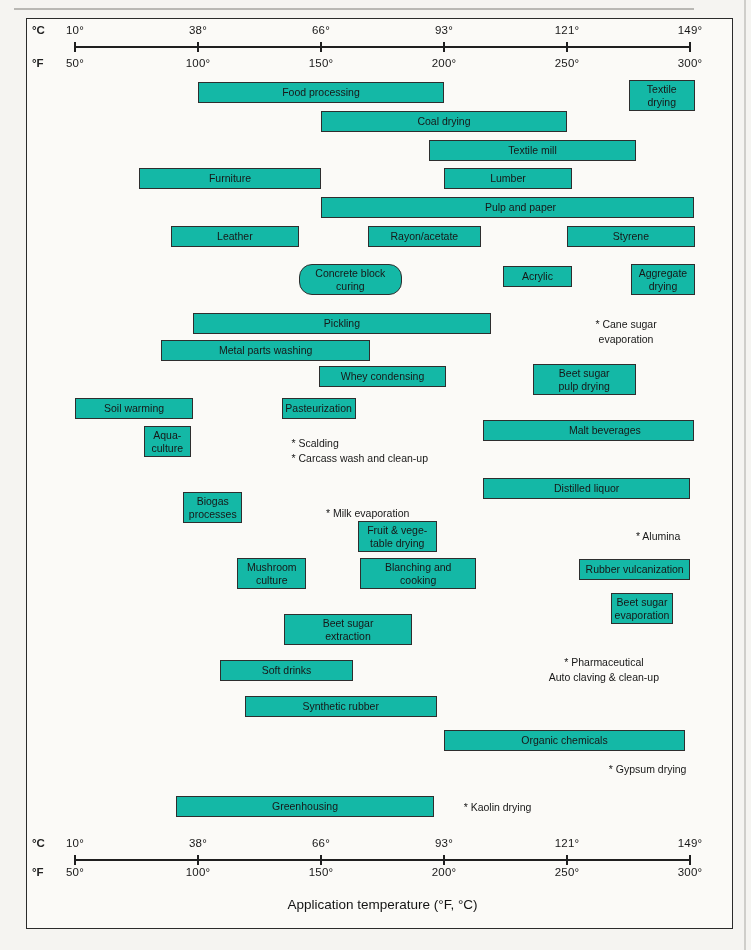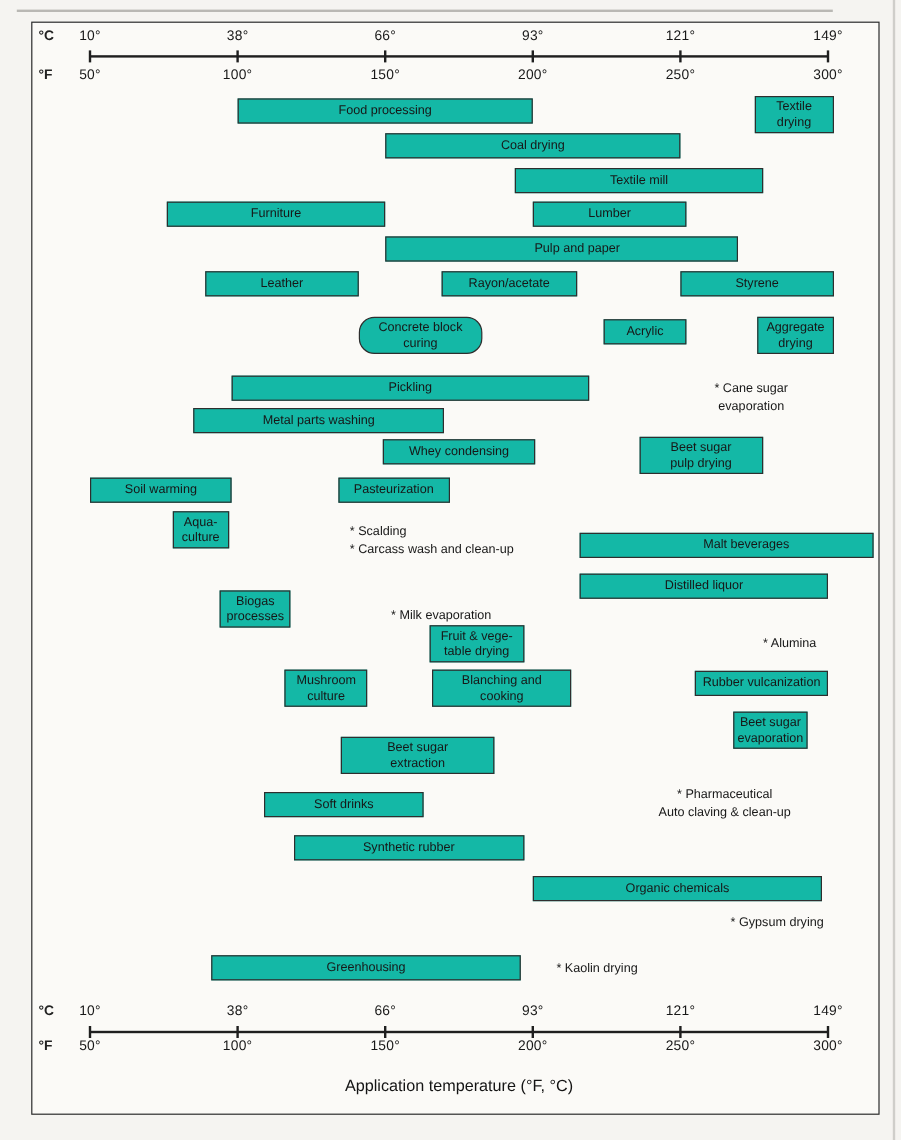--- a/index.html
+++ b/index.html
@@ -114,21 +114,21 @@
       </div>
       <div class="pbox" style="left: 429.24px; width: 206.64px; top: 140px; height: 21px;">
         <div>Textile mill</div>
       </div>
       <div class="pbox" style="left: 138.96px; width: 182.04px; top: 168px; height: 21px;">
         <div>Furniture</div>
       </div>
       <div class="pbox" style="left: 444px; width: 127.92px; top: 168px; height: 21px;">
         <div>Lumber</div>
       </div>
-      <div class="pbox" style="left: 321px; width: 294px; top: 197px; height: 21px; padding-left: 26px;">
+      <div class="pbox" style="left: 321px; width: 373px; top: 197px; height: 21px; padding-left: 26px;">
         <div>Pulp and paper</div>
       </div>
       <div class="pbox" style="left: 170.94px; width: 127.92px; top: 226px; height: 21px;">
         <div>Leather</div>
       </div>
       <div class="pbox" style="left: 367.74px; width: 113.16px; top: 226px; height: 21px;">
         <div>Rayon/acetate</div>
       </div>
       <div class="pbox" style="left: 567px; width: 127.92px; top: 226px; height: 21px;">
         <div>Styrene</div>
@@ -153,28 +153,28 @@
       <div class="pbox" style="left: 319px; width: 127px; top: 366px; height: 21px;">
         <div>Whey condensing</div>
       </div>
       <div class="pbox" style="left: 532.56px; width: 103.32px; top: 364px; height: 31px;">
         <div>Beet sugar</div>
         <div>pulp drying</div>
       </div>
       <div class="pbox" style="left: 75px; width: 118.08px; top: 398px; height: 21px;">
         <div>Soil warming</div>
       </div>
-      <div class="pbox" style="left: 281.64px; width: 93px; top: 398px; height: 21px;">
+      <div class="pbox" style="left: 281.64px; width: 74px; top: 398px; height: 21px;">
         <div>Pasteurization</div>
       </div>
       <div class="pbox" style="left: 143.88px; width: 46.74px; top: 426px; height: 31px;">
         <div>Aqua-</div>
         <div>culture</div>
       </div>
-      <div class="pbox" style="left: 483.36px; width: 245px; top: 444px; height: 21px; padding-left: 32px;">
+      <div class="pbox" style="left: 483.36px; width: 211px; top: 420px; height: 21px; padding-left: 32px;">
         <div>Malt beverages</div>
       </div>
       <div class="pbox" style="left: 483.36px; width: 206.64px; top: 478px; height: 21px;">
         <div>Distilled liquor</div>
       </div>
       <div class="pbox" style="left: 183.24px; width: 59.04px; top: 492px; height: 31px;">
         <div>Biogas</div>
         <div>processes</div>
       </div>
       <div class="pbox" style="left: 357.9px; width: 78.72px; top: 521px; height: 31px;">

